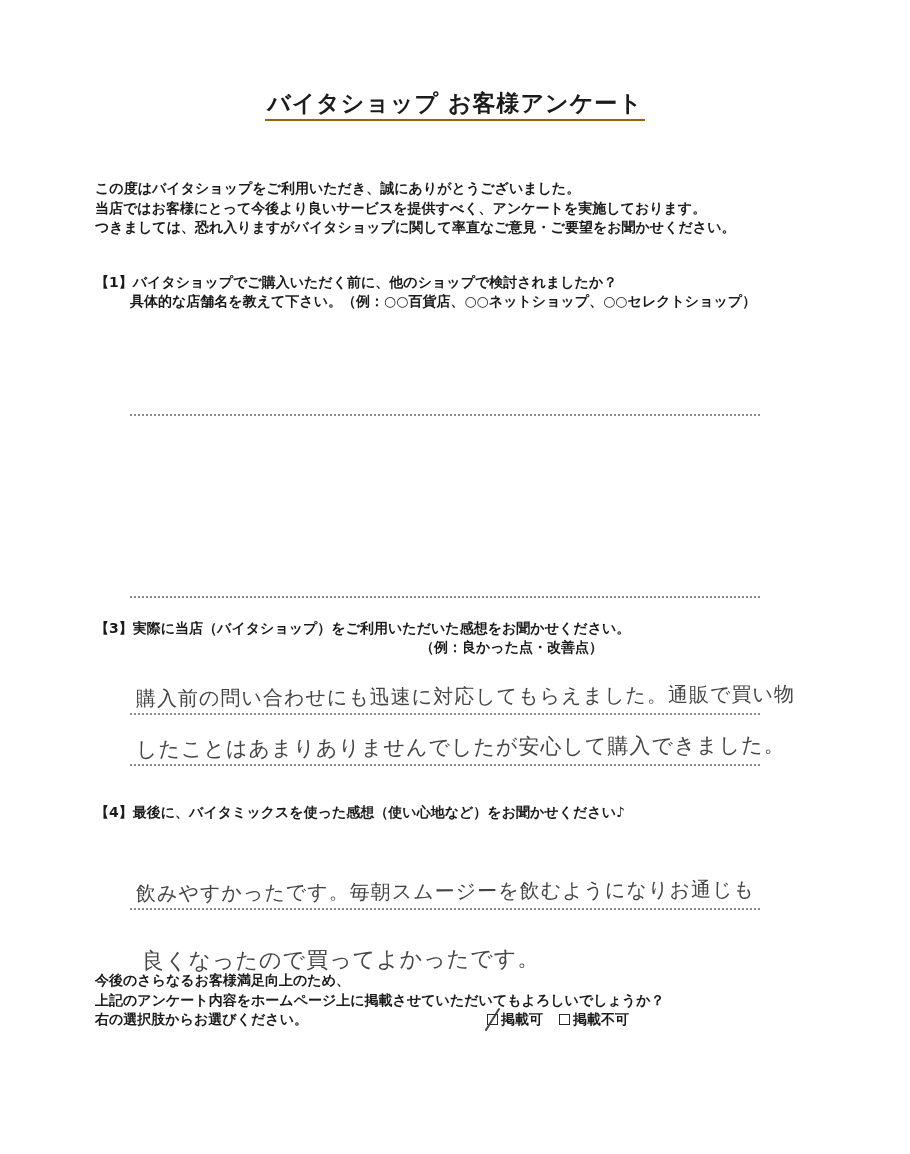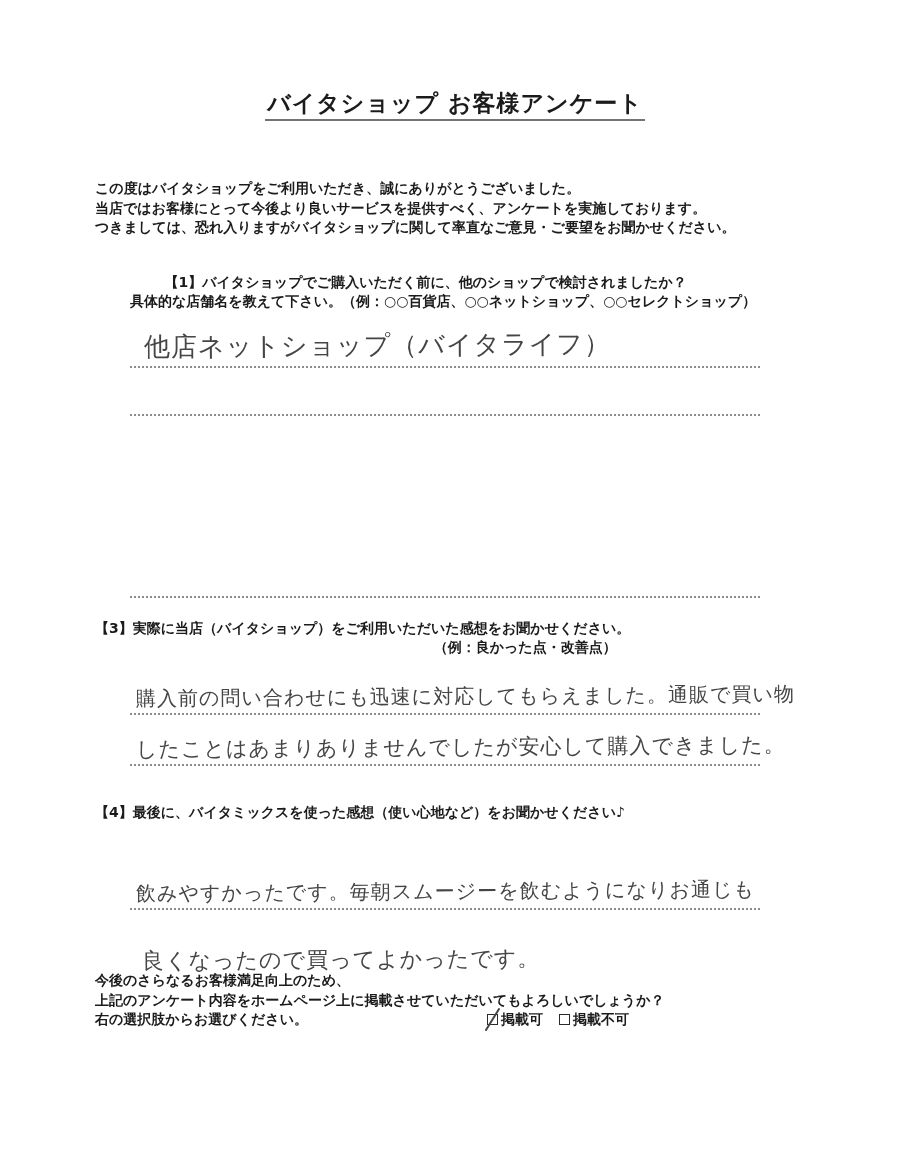--- a/index.html
+++ b/index.html
@@ -16,31 +16,31 @@
   
   .title {
     position: absolute;
     top: 88px; left: 0; width: 100%;
     text-align: center;
     font-size: 23px;
     font-weight: bold;
     letter-spacing: 1px;
   }
   .title .underline {
-    border-bottom: 2px solid #737373;
+    border-bottom: 2px solid #a16207;
     padding: 0 2px 3px 2px;
   }
   .intro {
     position: absolute;
     top: 179px; left: 95px; right: 60px;
     font-size: 14px;
     font-weight: 600;
     line-height: 19.5px;
   }
-  .q-head { position: absolute; left: 95px; font-size: 14px; font-weight: 600; line-height: 18.5px; text-align: center; }
+  .q-head { position: absolute; left: 95px; font-size: 14px; font-weight: 600; line-height: 18.5px; }
   .q1-head { top: 273px; }
   .q2-head { top: 454px; }
   .q3-head { top: 619px; }
   .q4-head { top: 803px; }
   .q1-head .sub { margin-left: 35px; }
   .q2-head .sub { margin-left: 323px; }
   .q3-head .sub { margin-left: 325px; }
 
   
   .ans {
@@ -110,23 +110,20 @@
   <div class="intro">
     <div>この度はバイタショップをご利用いただき、誠にありがとうございました。</div>
     <div>当店ではお客様にとって今後より良いサービスを提供すべく、アンケートを実施しております。</div>
     <div>つきましては、恐れ入りますがバイタショップに関して率直なご意見・ご要望をお聞かせください。</div>
   </div>
 
   <div class="q-head q1-head">
     <div>【1】バイタショップでご購入いただく前に、他のショップで検討されましたか？</div>
     <div class="sub">具体的な店舗名を教えて下さい。（例：○○百貨店、○○ネットショップ、○○セレクトショップ）</div>
   </div>
-  <div class="ans a1-1">
-    <span class="hw">他店ネットショップ（バイタライフ）</span>
-  </div>
   <div class="ans a1-2">
     <span class="hw"></span>
   </div>
 
   <div class="ans a2-2">
     <span class="hw"></span>
   </div>
 
   <div class="q-head q3-head">
     <div>【3】実際に当店（バイタショップ）をご利用いただいた感想をお聞かせください。</div>

